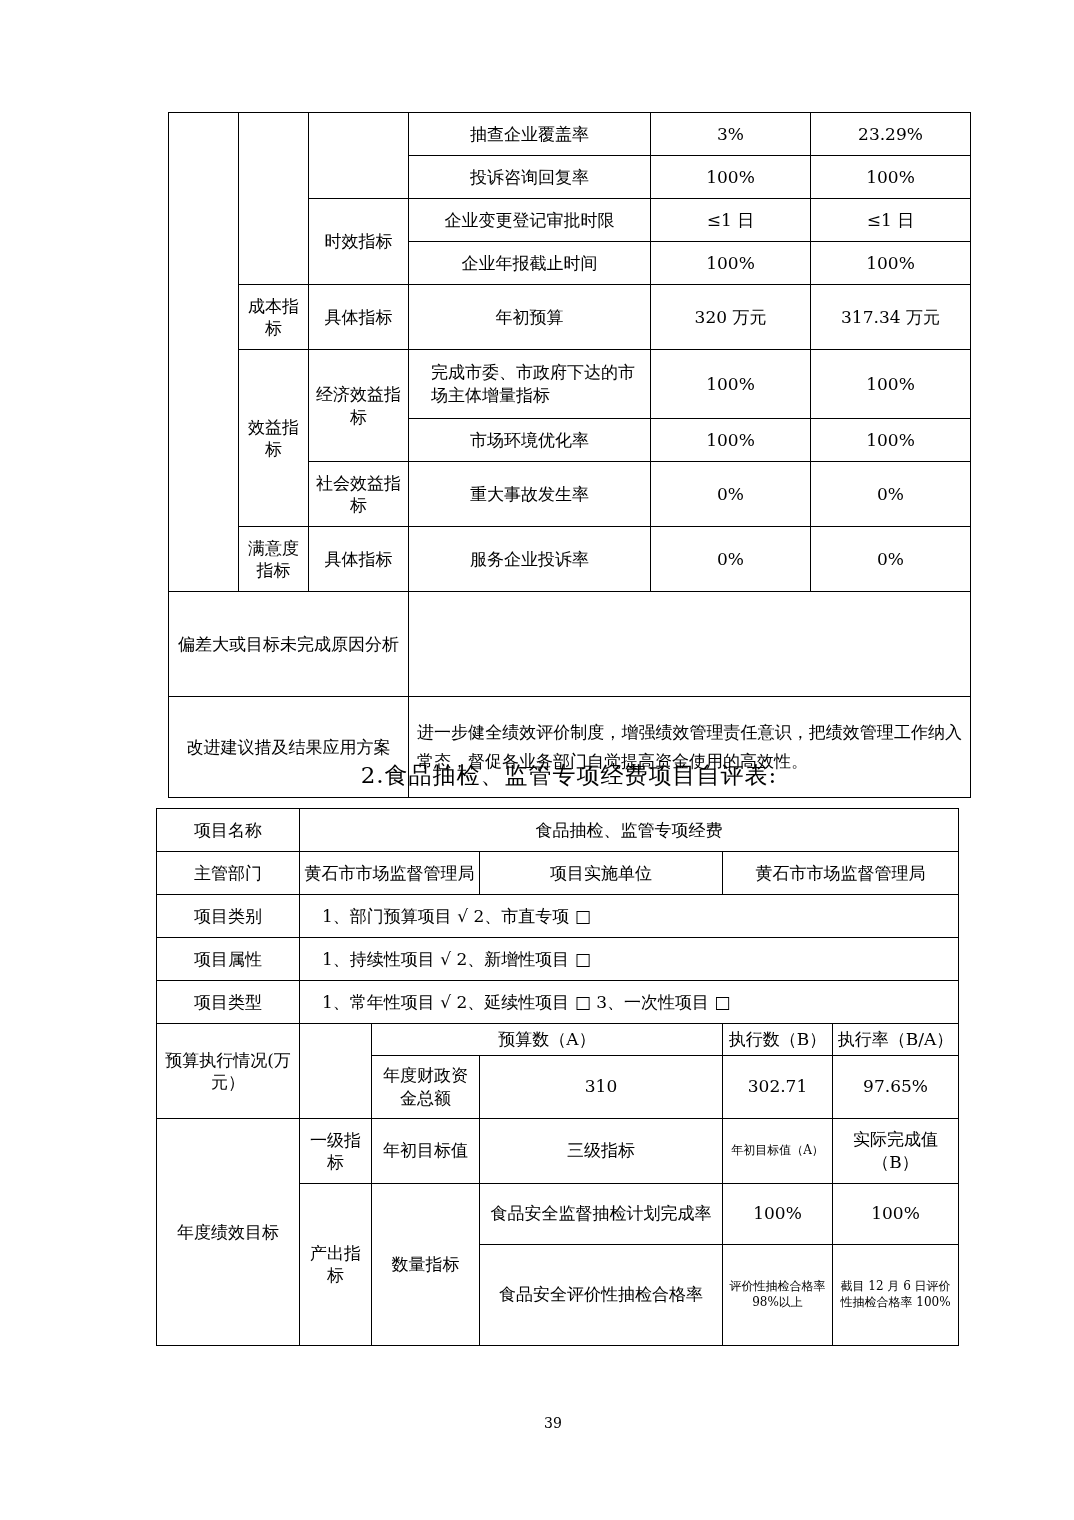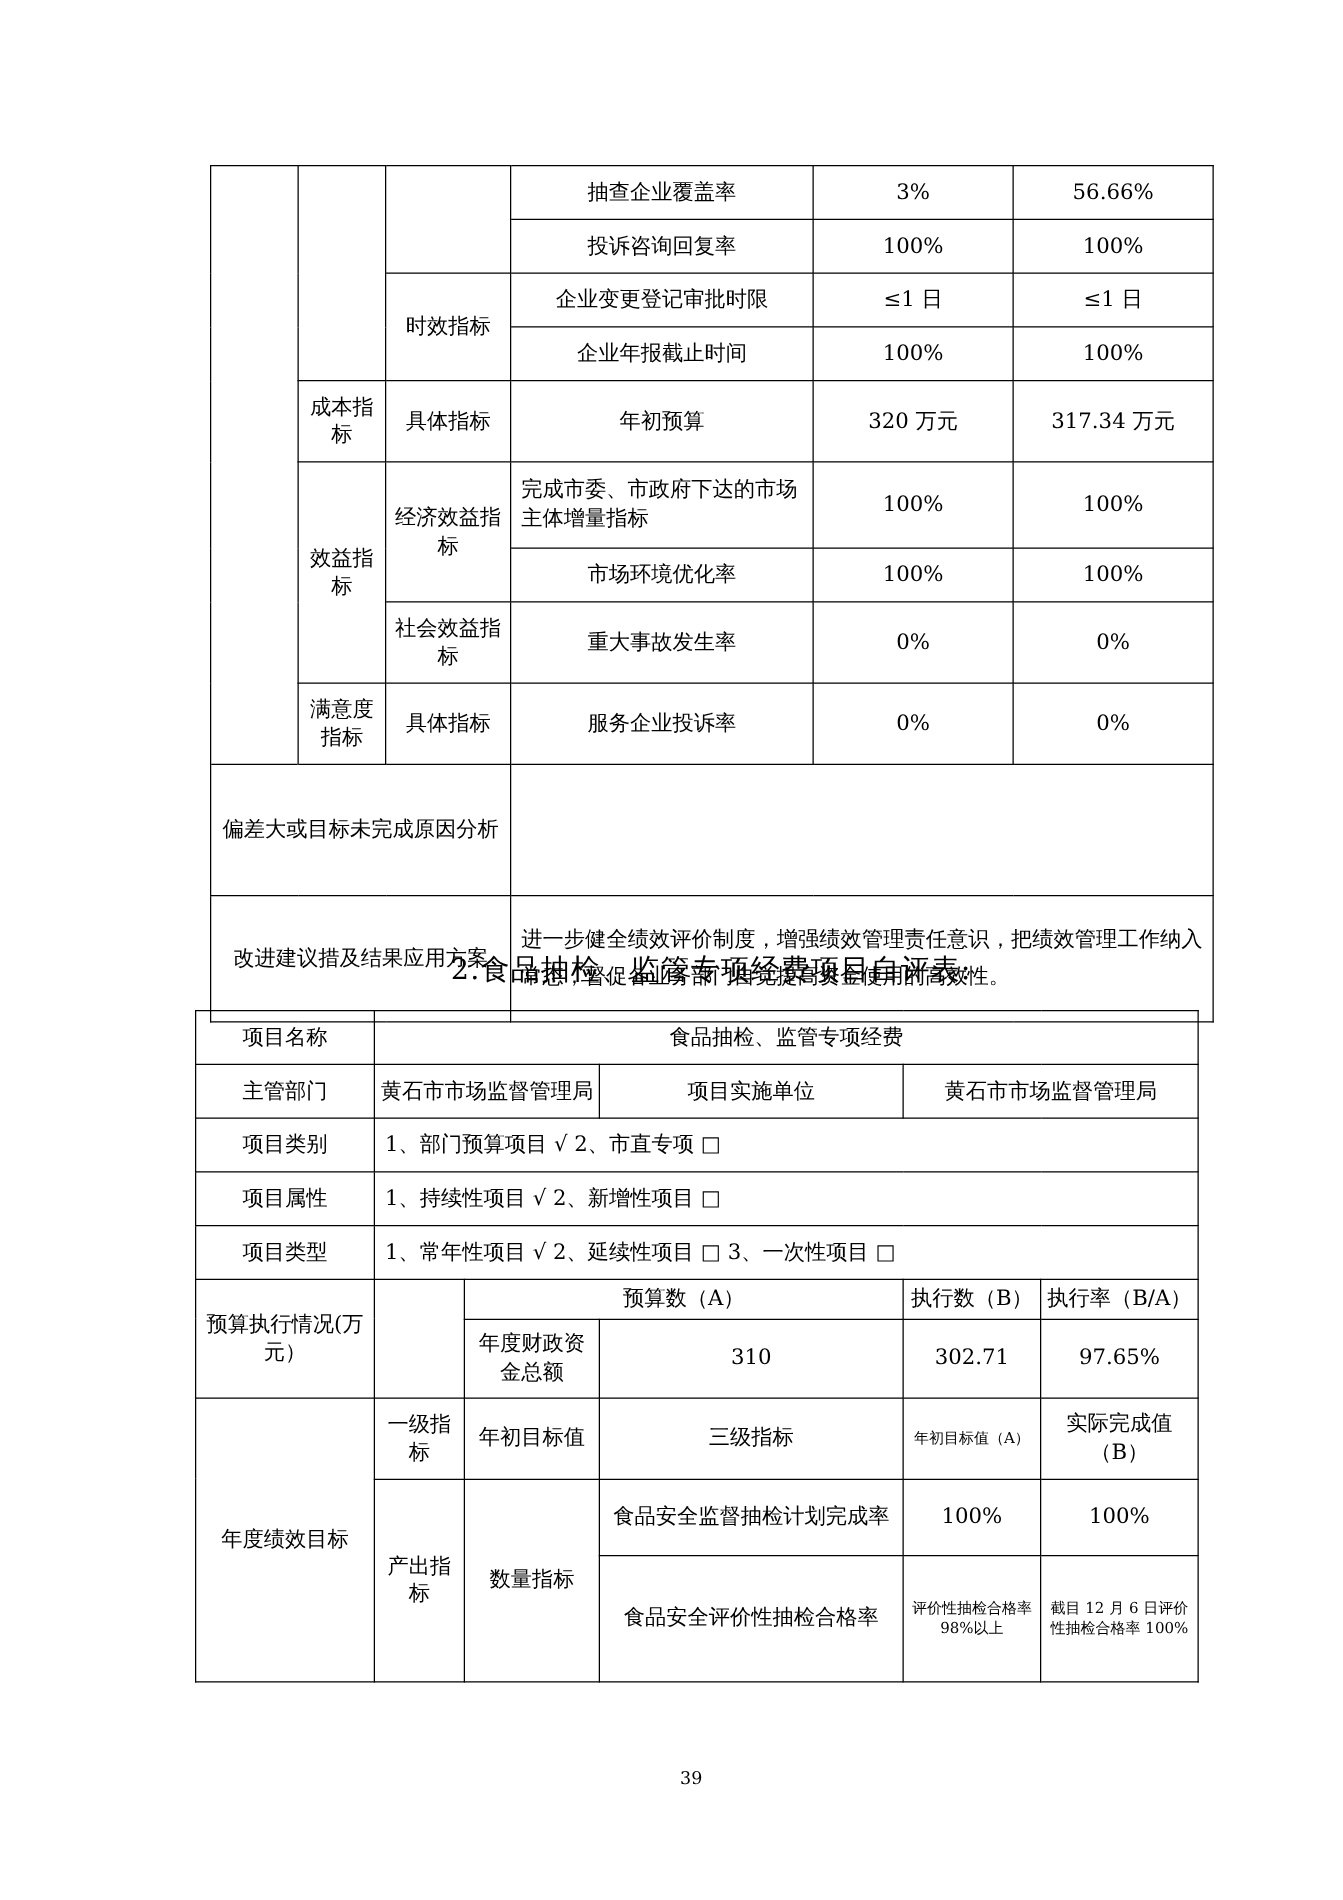--- a/index.html
+++ b/index.html
@@ -30,34 +30,34 @@
     vertical-align: middle;
     text-align: center;
     font-size: 17px;
     line-height: 1.35;
     padding: 4px 4px;
     font-family: "DejaVu Serif", "Liberation Serif", serif;
   }
   .tbl1 {
     position: absolute;
     left: 168px;
-    top: 132px;
+    top: 112px;
     width: 802px;
   }
   .tbl2 {
     position: absolute;
     left: 156px;
     top: 808px;
     width: 802px;
   }
   .h34 { height: 34px; }
   .lh-tight { line-height: 1.3; }
   .leftpad {
     text-align: left;
-    padding-left: 8px;
+    padding-left: 22px;
     padding-right: 8px;
     line-height: 1.7;
   }
   .justify {
     text-align: justify;
     padding: 10px 8px;
     line-height: 1.7;
   }
   .section-title {
     position: absolute;
@@ -95,21 +95,21 @@
       <col style="width:160px">
       <col style="width:160px">
     </colgroup>
     <tbody>
       <tr>
         <td rowspan="9" style="border-bottom:none"></td>
         <td rowspan="4"></td>
         <td rowspan="2"></td>
         <td class="h34">抽查企业覆盖率</td>
         <td class="h34">3%</td>
-        <td class="h34">56.66%</td>
+        <td class="h34">23.29%</td>
       </tr>
       <tr>
         <td class="h34">投诉咨询回复率</td>
         <td class="h34">100%</td>
         <td class="h34">100%</td>
       </tr>
       <tr>
         <td rowspan="2">时效指标</td>
         <td class="h34">企业变更登记审批时限</td>
         <td class="h34">≤1 日</td>

